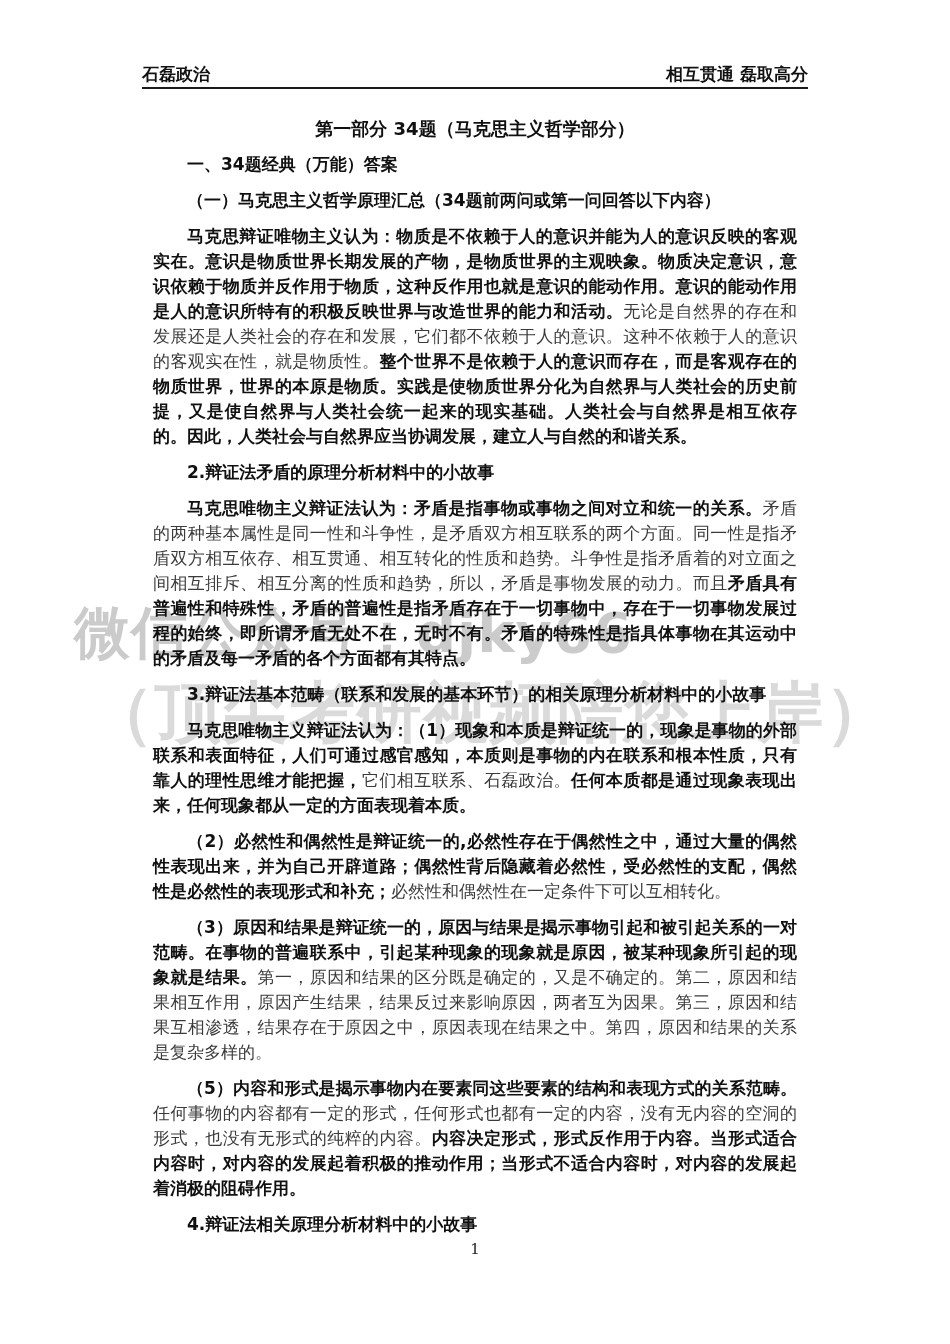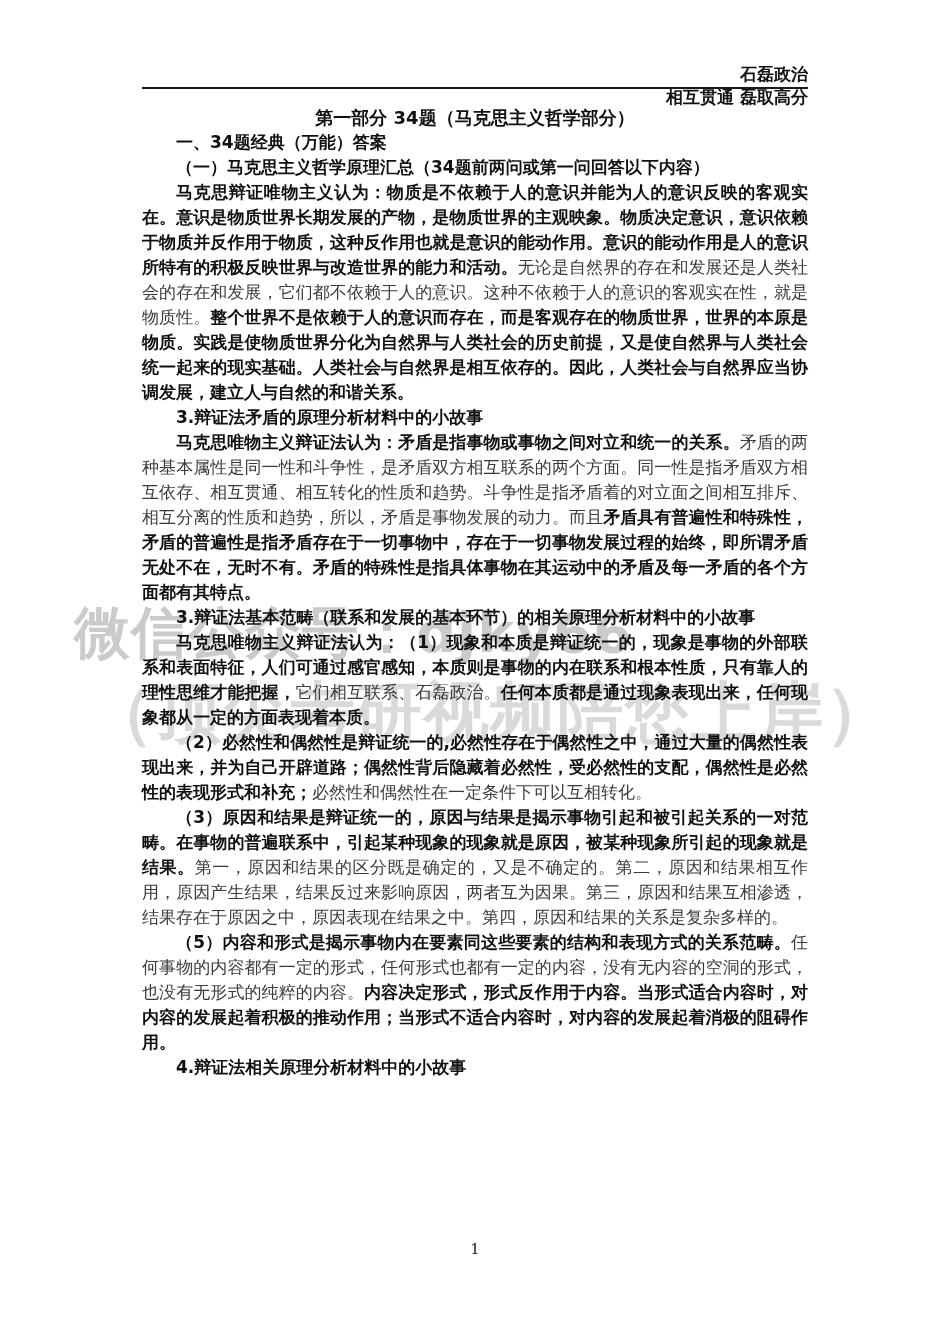--- a/index.html
+++ b/index.html
@@ -5,40 +5,40 @@
   html,body{margin:0;padding:0;}
   body{
     width:950px;height:1344px;position:relative;background:#ffffff;
     font-family:"DejaVu Sans", sans-serif;overflow:hidden;
   }
   .page{position:absolute;inset:0;background:#fff;}
   
   .header{
     position:absolute;top:63px;left:142px;width:666px;
     display:flex;justify-content:space-between;align-items:flex-end;
-    font-size:17px;font-weight:bold;color:#111;flex-direction:column;
+    font-size:17px;font-weight:bold;color:#111;
   }
   .header-rule{
     position:absolute;top:87px;left:142px;width:666px;height:0;
     border-top:2px solid #1a1a1a;
   }
   
   .wm{
     position:absolute;white-space:nowrap;font-weight:bold;z-index:0;
     pointer-events:none;user-select:none;
   }
   .wm1{top:596px;left:74px;font-size:56px;color:#cbcbcb;letter-spacing:1px;}
   .wm2{top:668px;left:88px;font-size:66px;color:#dadada;letter-spacing:1px;}
   
   .doc-body{
     position:absolute;top:105px;left:142px;width:666px;z-index:1;
     font-size:17px;line-height:25px;color:#2e2e2e;
     text-align:justify;
   }
-  .block{margin:0;}
+  .block{margin:11px;}
   .title{text-align:center;font-weight:bold;font-size:18px;color:#111;}
   .heading{font-weight:bold;text-indent:2em;color:#111;}
   .para{text-indent:2em;}
   .seg.b{font-weight:bold;color:#101010;}
   .seg.r{font-weight:normal;color:#3a3a3a;}
   
   .footer{
     position:absolute;top:1240px;left:0;width:950px;text-align:center;
     font-size:15px;color:#222;font-family:"DejaVu Serif", serif;
   }
@@ -55,21 +55,21 @@
     <span>石磊政治</span>
     <span>相互贯通 磊取高分</span>
   </div>
   <div class="header-rule"></div>
 
   <div class="doc-body">
       <div class="block title"><span class="seg b">第一部分 34题（马克思主义哲学部分）</span></div>
       <div class="block heading"><span class="seg b">一、34题经典（万能）答案</span></div>
       <div class="block heading"><span class="seg b">（一）马克思主义哲学原理汇总（34题前两问或第一问回答以下内容）</span></div>
       <div class="block para"><span class="seg b">马克思辩证唯物主义认为：物质是不依赖于人的意识并能为人的意识反映的客观实在。意识是物质世界长期发展的产物，是物质世界的主观映象。物质决定意识，意识依赖于物质并反作用于物质，这种反作用也就是意识的能动作用。意识的能动作用是人的意识所特有的积极反映世界与改造世界的能力和活动。</span><span class="seg r">无论是自然界的存在和发展还是人类社会的存在和发展，它们都不依赖于人的意识。这种不依赖于人的意识的客观实在性，就是物质性。</span><span class="seg b">整个世界不是依赖于人的意识而存在，而是客观存在的物质世界，世界的本原是物质。实践是使物质世界分化为自然界与人类社会的历史前提，又是使自然界与人类社会统一起来的现实基础。人类社会与自然界是相互依存的。因此，人类社会与自然界应当协调发展，建立人与自然的和谐关系。</span></div>
-      <div class="block heading"><span class="seg b">3.辩证法矛盾的原理分析材料中的小故事</span></div>
+      <div class="block heading"><span class="seg b">2.辩证法矛盾的原理分析材料中的小故事</span></div>
       <div class="block para"><span class="seg b">马克思唯物主义辩证法认为：矛盾是指事物或事物之间对立和统一的关系。</span><span class="seg r">矛盾的两种基本属性是同一性和斗争性，是矛盾双方相互联系的两个方面。同一性是指矛盾双方相互依存、相互贯通、相互转化的性质和趋势。斗争性是指矛盾着的对立面之间相互排斥、相互分离的性质和趋势，所以，矛盾是事物发展的动力。而且</span><span class="seg b">矛盾具有普遍性和特殊性，矛盾的普遍性是指矛盾存在于一切事物中，存在于一切事物发展过程的始终，即所谓矛盾无处不在，无时不有。矛盾的特殊性是指具体事物在其运动中的矛盾及每一矛盾的各个方面都有其特点。</span></div>
       <div class="block heading"><span class="seg b">3.辩证法基本范畴（联系和发展的基本环节）的相关原理分析材料中的小故事</span></div>
       <div class="block para"><span class="seg b">马克思唯物主义辩证法认为：（1）现象和本质是辩证统一的，现象是事物的外部联系和表面特征，人们可通过感官感知，本质则是事物的内在联系和根本性质，只有靠人的理性思维才能把握，</span><span class="seg r">它们相互联系、石磊政治。</span><span class="seg b">任何本质都是通过现象表现出来，任何现象都从一定的方面表现着本质。</span></div>
       <div class="block para"><span class="seg b">（2）必然性和偶然性是辩证统一的,必然性存在于偶然性之中，通过大量的偶然性表现出来，并为自己开辟道路；偶然性背后隐藏着必然性，受必然性的支配，偶然性是必然性的表现形式和补充；</span><span class="seg r">必然性和偶然性在一定条件下可以互相转化。</span></div>
       <div class="block para"><span class="seg b">（3）原因和结果是辩证统一的，原因与结果是揭示事物引起和被引起关系的一对范畴。在事物的普遍联系中，引起某种现象的现象就是原因，被某种现象所引起的现象就是结果。</span><span class="seg r">第一，原因和结果的区分既是确定的，又是不确定的。第二，原因和结果相互作用，原因产生结果，结果反过来影响原因，两者互为因果。第三，原因和结果互相渗透，结果存在于原因之中，原因表现在结果之中。第四，原因和结果的关系是复杂多样的。</span></div>
       <div class="block para"><span class="seg b">（5）内容和形式是揭示事物内在要素同这些要素的结构和表现方式的关系范畴。</span><span class="seg r">任何事物的内容都有一定的形式，任何形式也都有一定的内容，没有无内容的空洞的形式，也没有无形式的纯粹的内容。</span><span class="seg b">内容决定形式，形式反作用于内容。当形式适合内容时，对内容的发展起着积极的推动作用；当形式不适合内容时，对内容的发展起着消极的阻碍作用。</span></div>
       <div class="block heading"><span class="seg b">4.辩证法相关原理分析材料中的小故事</span></div>
     </div>
 
   <div class="footer">1</div>

